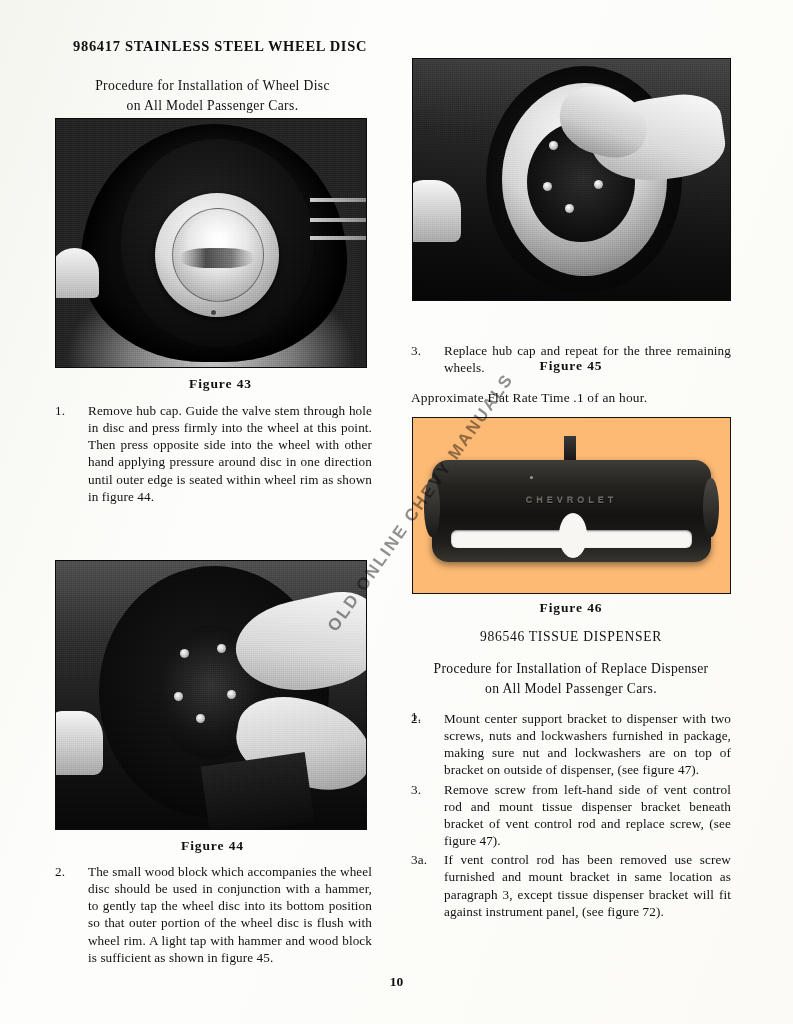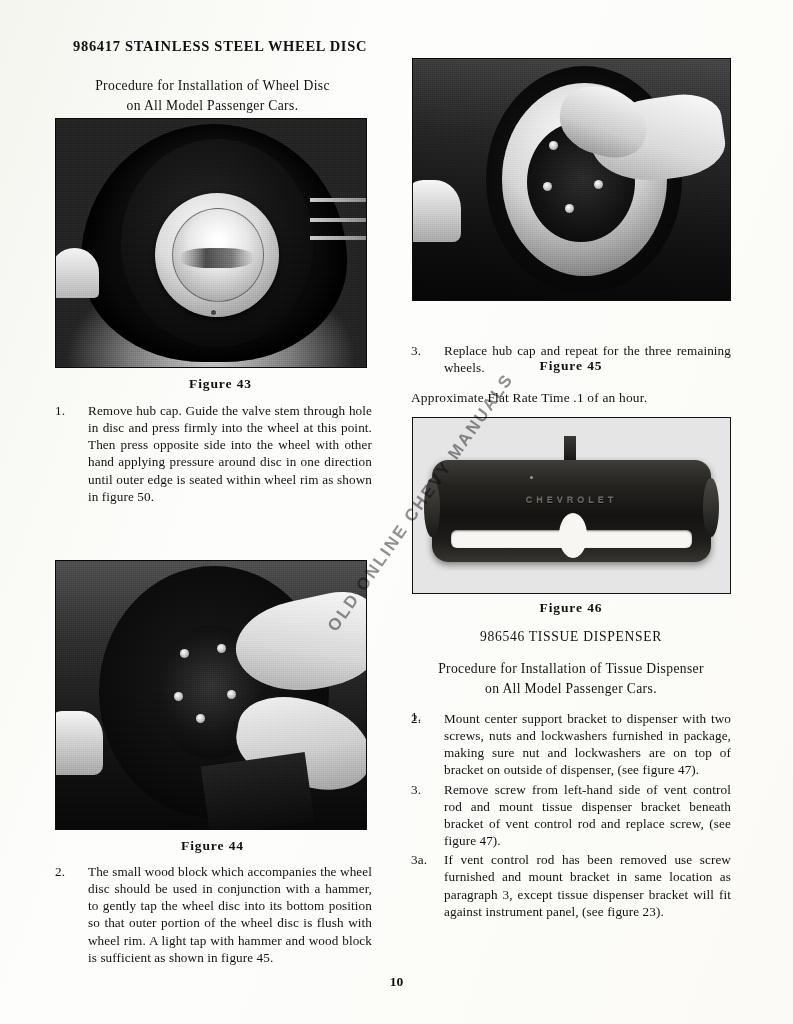--- a/index.html
+++ b/index.html
@@ -256,21 +256,21 @@
   }
   #fig45-photo .bumper {
     position:absolute; left:-3%; top:50%; width:18%; height:26%;
     border-radius: 34% 46% 14% 14%;
     background: linear-gradient(180deg, #f1eee5, #a9a69d);
   }
 
   
   #fig46-photo {
     left: 412px; top: 417px; width: 317px; height: 175px;
-    background: #e5e5e5; border: 1.5px solid #141414;
+    background: #fdba74; border: 1.5px solid #141414;
     filter: none;
   }
   #fig46-photo .disp-body {
     position:absolute; left:6%; top:24%; width:88%; height:58%;
     border-radius: 16px;
     background:
       linear-gradient(180deg, #3d3c39 0%, #242320 25%, #141312 55%, #1e1d1b 80%, #37352f 100%);
     box-shadow: 0 3px 7px rgba(0,0,0,.45);
   }
   #fig46-photo .disp-cap-l, #fig46-photo .disp-cap-r {
@@ -340,21 +340,21 @@
     <div class="subtitle" style="position:absolute; top:76px; left:0; width:315px;">
       <div>Procedure for Installation of Wheel Disc</div>
       <div>on All Model Passenger Cars.</div>
     </div>
 
     <div class="fig-caption" style="position:absolute; top:376px; left:8px; width:315px;">Figure 43</div>
 
     <ul class="numlist" style="position:absolute; top:402px; left:0; width:317px;">
       <li class="body">
         <span class="num">1.</span>
-        <span>Remove hub cap. Guide the valve stem through hole in disc and press firmly into the wheel at this point. Then press opposite side into the wheel with other hand applying pressure around disc in one direction until outer edge is seated within wheel rim as shown in figure 50.</span>
+        <span>Remove hub cap. Guide the valve stem through hole in disc and press firmly into the wheel at this point. Then press opposite side into the wheel with other hand applying pressure around disc in one direction until outer edge is seated within wheel rim as shown in figure 44.</span>
       </li>
     </ul>
 
     <div class="fig-caption" style="position:absolute; top:838px; left:0; width:315px;">Figure 44</div>
 
     <ul class="numlist" style="position:absolute; top:863px; left:0; width:317px;">
       <li class="body">
         <span class="num">2.</span>
         <span>The small wood block which accompanies the wheel disc should be used in conjunction with a hammer, to gently tap the wheel disc into its bottom position so that outer portion of the wheel disc is flush with wheel rim. A light tap with hammer and wood block is sufficient as shown in figure 45.</span>
       </li>
@@ -372,39 +372,39 @@
       </li>
     </ul>
 
     <div class="flatrate" style="position:absolute; top:390px; left:0; width:320px;">Approximate Flat Rate Time .1 of an hour.</div>
 
     <div class="fig-caption" style="position:absolute; top:600px; left:0; width:320px;">Figure 46</div>
 
     <div class="section-head" style="position:absolute; top:629px; left:0; width:320px;">986546 TISSUE DISPENSER</div>
 
     <div class="subtitle" style="position:absolute; top:659px; left:0; width:320px;">
-      <div>Procedure for Installation of Tissue Dispenser</div>
+      <div>Procedure for Installation of Replace Dispenser</div>
       <div>on All Model Passenger Cars.</div>
     </div>
 
     <ul class="numlist" style="position:absolute; top:708px; left:0; width:320px;">
       <li class="body">
         <span class="num">1.</span>
       </li>
       <li class="body">
         <span class="num">2.</span>
         <span>Mount center support bracket to dispenser with two screws, nuts and lockwashers furnished in package, making sure nut and lockwashers are on top of bracket on outside of dispenser, (see figure 47).</span>
       </li>
       <li class="body">
         <span class="num">3.</span>
         <span>Remove screw from left-hand side of vent control rod and mount tissue dispenser bracket beneath bracket of vent control rod and replace screw, (see figure 47).</span>
       </li>
       <li class="body">
         <span class="num">3a.</span>
-        <span>If vent control rod has been removed use screw furnished and mount bracket in same location as paragraph 3, except tissue dispenser bracket will fit against instrument panel, (see figure 23).</span>
+        <span>If vent control rod has been removed use screw furnished and mount bracket in same location as paragraph 3, except tissue dispenser bracket will fit against instrument panel, (see figure 72).</span>
       </li>
     </ul>
   </div>
 
   <div class="photo" id="fig43-photo">
     <div class="bg"></div>
     <div class="fender"></div>
     <div class="tire"></div>
     <div class="disc-outer"></div>
     <div class="disc-inner"></div>

